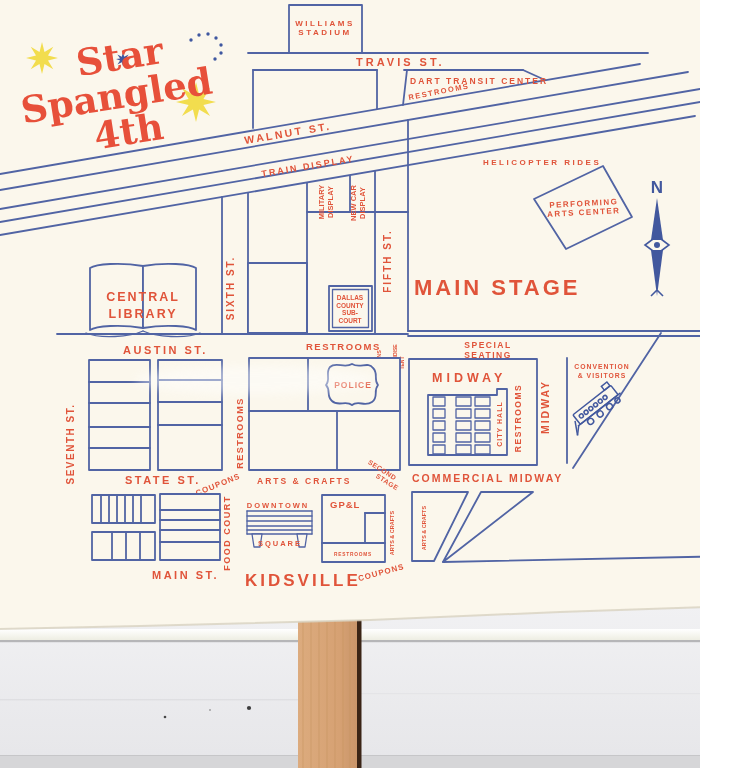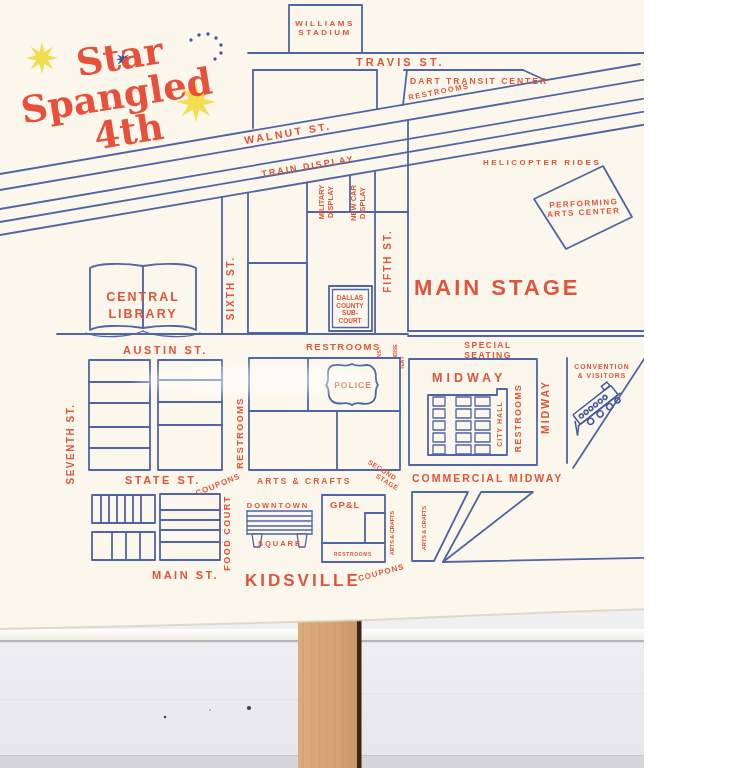--- a/index.html
+++ b/index.html
@@ -1,16 +1,16 @@
 <!DOCTYPE html>
 <html><head>
 <meta charset="utf-8">
 <style>
   html,body{margin:0;padding:0;background:#fff;}
-  .wrap{position:relative;width:644px;height:768px;overflow:hidden;background:#fff;}
+  .wrap{position:relative;width:700px;height:768px;overflow:hidden;background:#fff;}
   svg{position:absolute;left:0;top:0;display:block;}
   .ln{stroke:#5164a4;stroke-width:1.8;fill:none;stroke-linecap:round;stroke-linejoin:round;}
   .thin{stroke-width:1.3;}
   .rt{fill:#e0543a;font-family:"Liberation Sans",sans-serif;font-weight:700;}
   .bt{fill:#42589e;font-family:"Liberation Sans",sans-serif;font-weight:700;}
   .title{fill:#e7503a;font-family:"DejaVu Serif",serif;font-weight:700;}
   .paper{fill:#fbf7ec;}
 </style>
 </head>
 <body>

